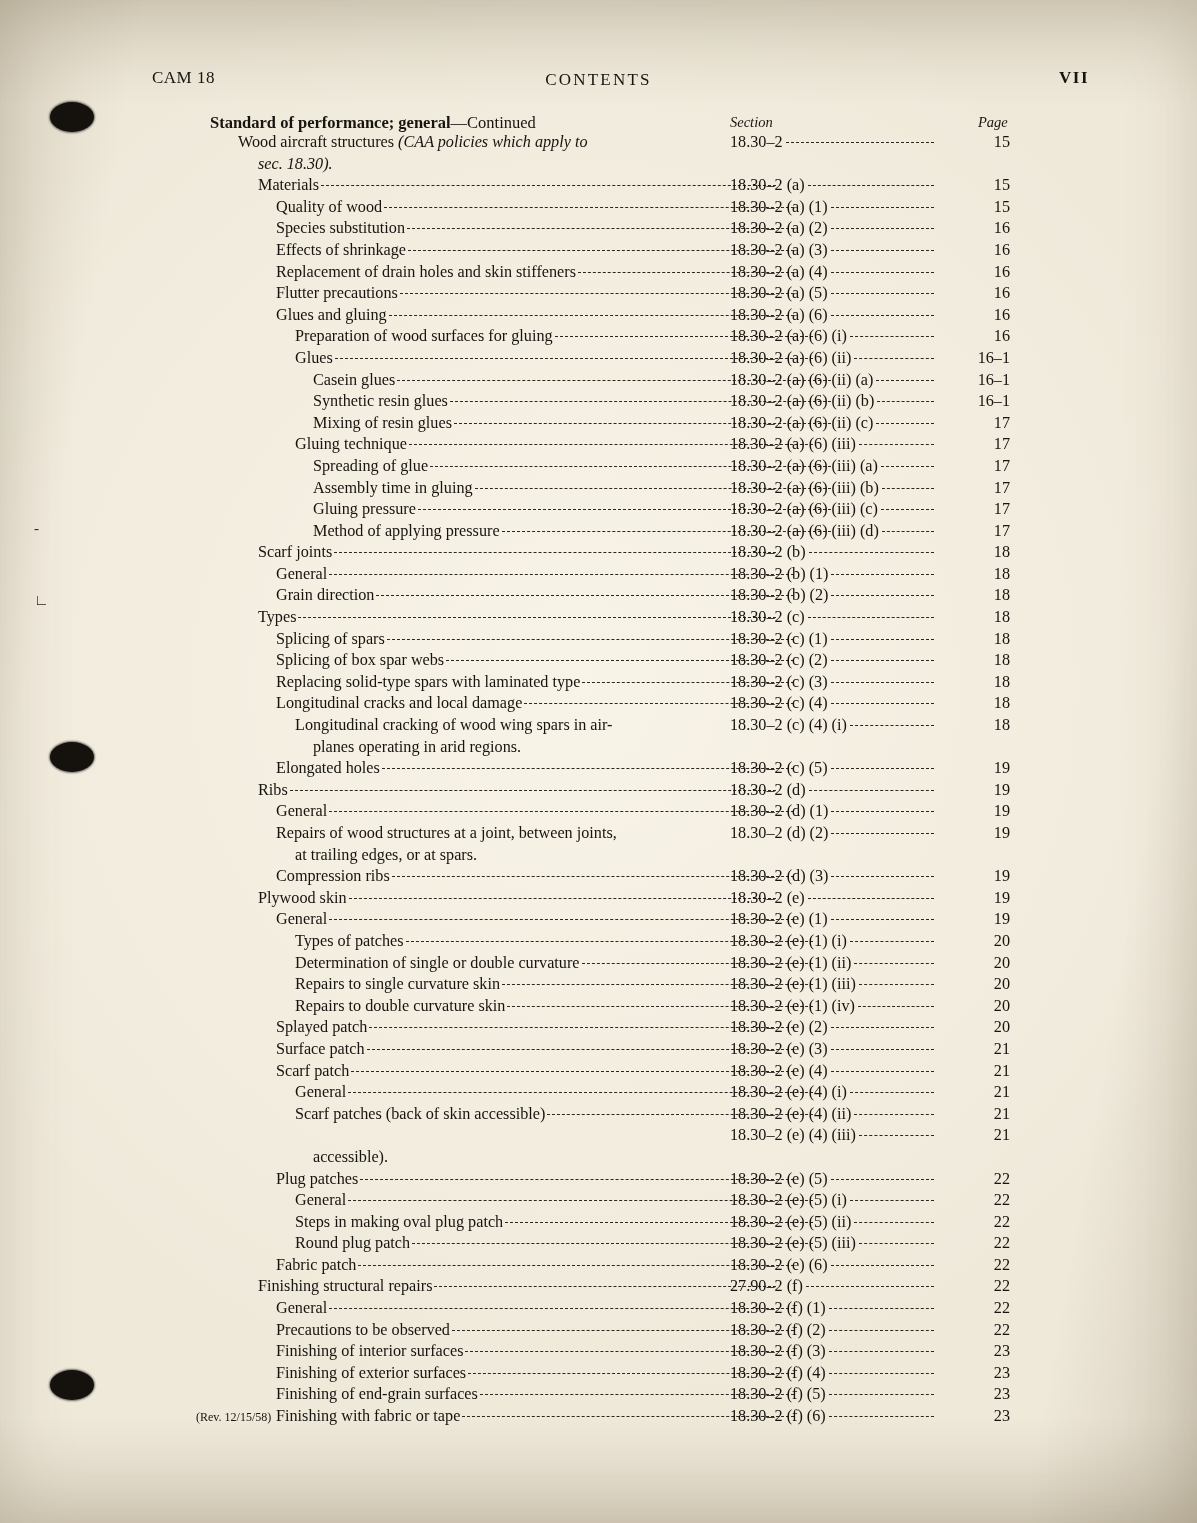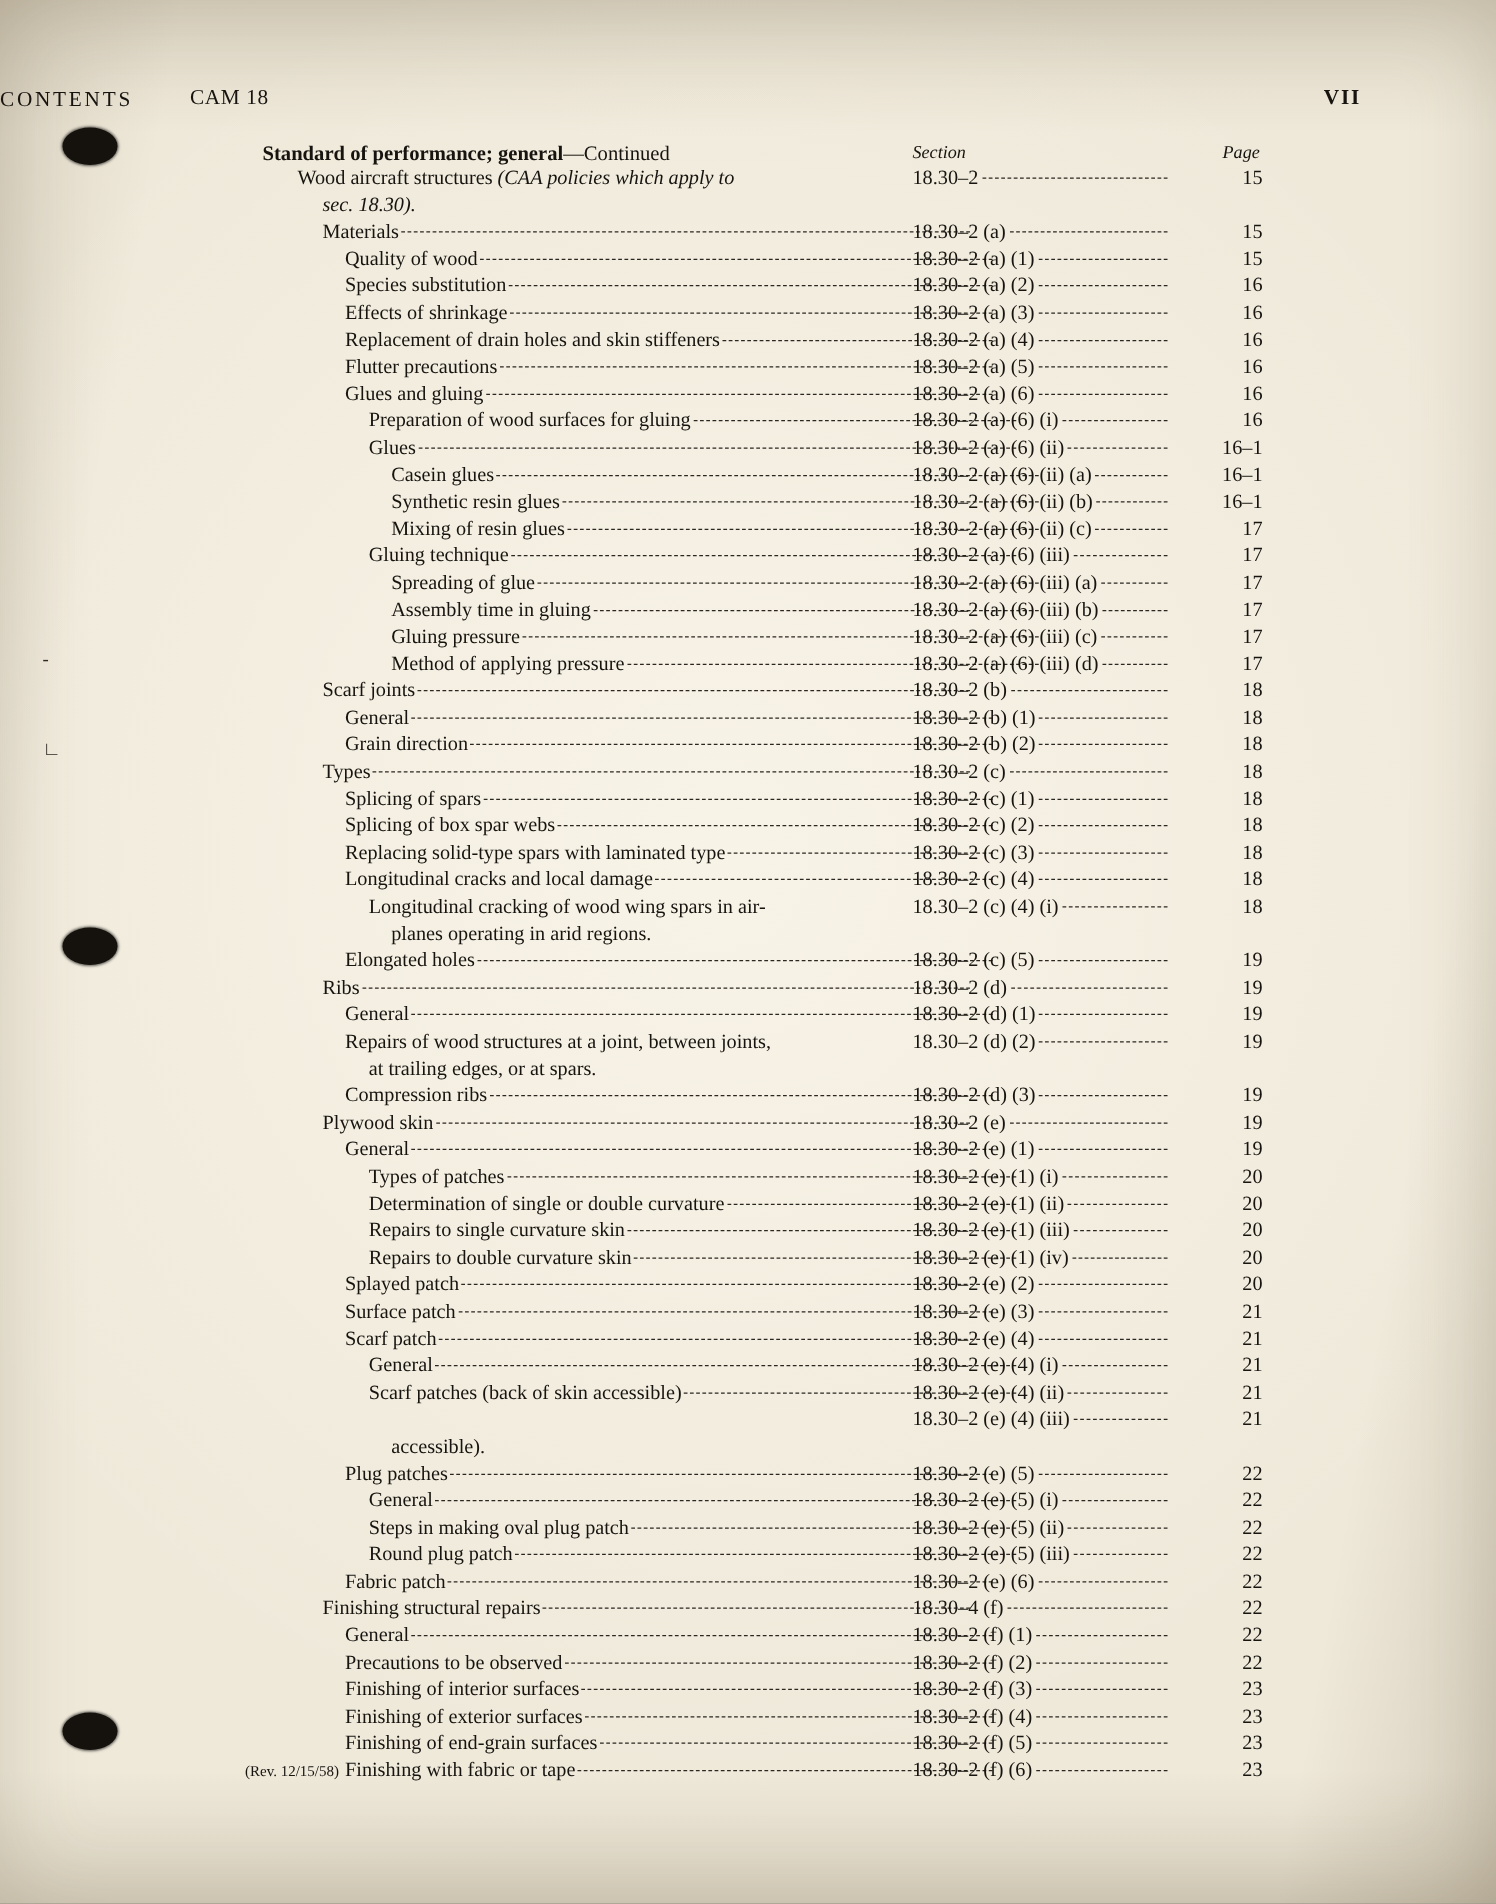--- a/index.html
+++ b/index.html
@@ -62,20 +62,21 @@
     position: absolute;
     left: 152px;
     top: 4px;
     font-size: 17px;
     letter-spacing: 0.5px;
     font-family: "Liberation Serif", serif;
   }
   .hdr .contents {
     position: absolute;
     left: 0; right: 0;
+    text-align: center;
     top: 6px;
     font-size: 17px;
     letter-spacing: 2.2px;
   }
   .hdr .folio {
     position: absolute;
     right: 108px;
     top: 4px;
     font-size: 17px;
     font-weight: bold;
@@ -775,21 +776,21 @@
             <span class="lead2"></span>
           </div>
           <div class="pg">22</div>
         </div>
         <div class="row">
           <div class="leftcell i1">
             <span class="txt">Finishing structural repairs</span>
             <span class="lead"></span>
           </div>
           <div class="secwrap">
-            <span>18.30–4 (f)</span>
+            <span>27.90–2 (f)</span>
             <span class="lead2"></span>
           </div>
           <div class="pg">22</div>
         </div>
         <div class="row">
           <div class="leftcell i2">
             <span class="txt">General</span>
             <span class="lead"></span>
           </div>
           <div class="secwrap">

